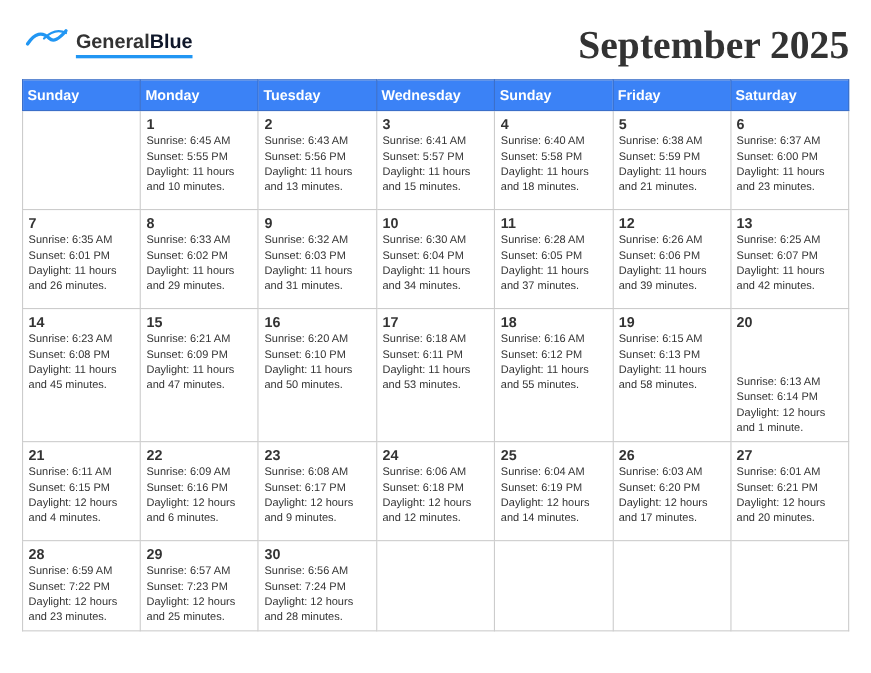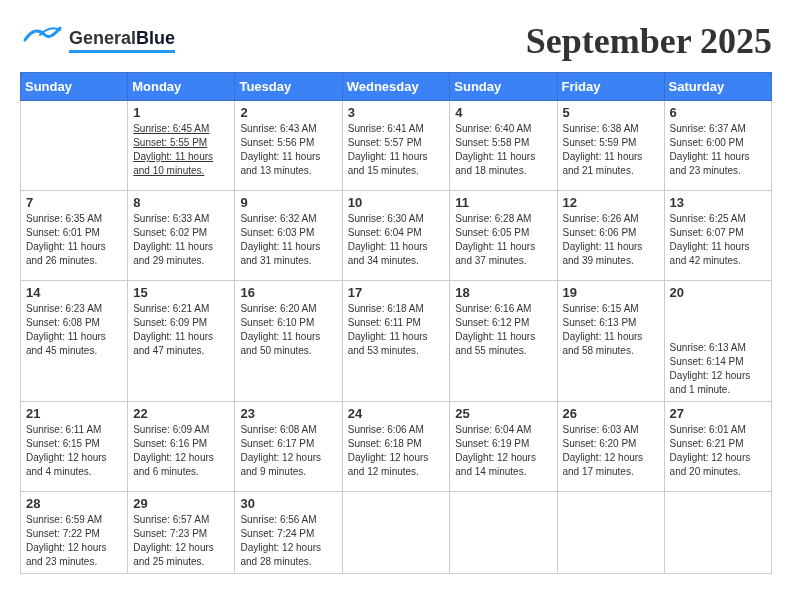--- a/index.html
+++ b/index.html
@@ -129,21 +129,21 @@
         <th>Sunday</th>
         <th>Friday</th>
         <th>Saturday</th>
       </tr>
   </thead>
   <tbody id="calendar-body">
   <tr>
         <td class="empty-cell"></td>
         <td>
           <span class="day-number">1</span>
-          <div class="day-info" style="white-space: pre-line; text-decoration: underline;">Sunrise: 6:45 AM
+          <div class="day-info" style="white-space: pre-line;">Sunrise: 6:45 AM
 Sunset: 5:55 PM
 Daylight: 11 hours
 and 10 minutes.</div>
         </td>
         <td>
           <span class="day-number">2</span>
           <div class="day-info" style="white-space: pre-line;">Sunrise: 6:43 AM
 Sunset: 5:56 PM
 Daylight: 11 hours
 and 13 minutes.</div>

